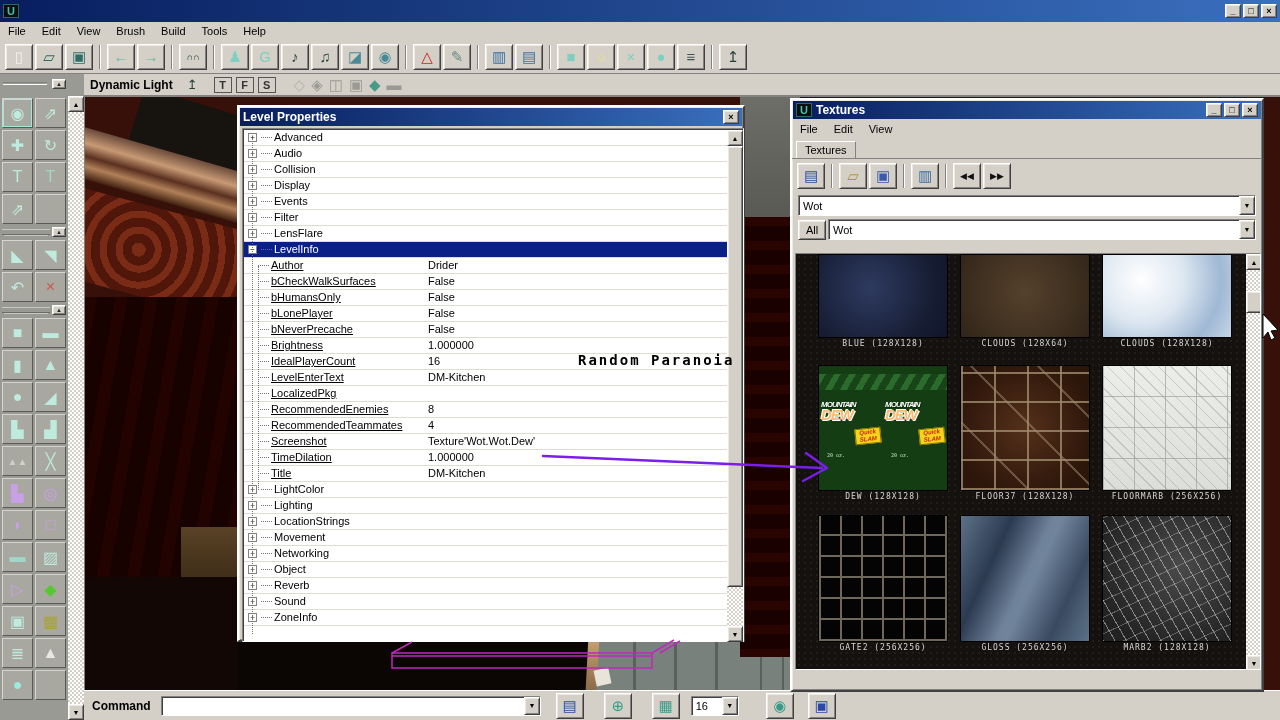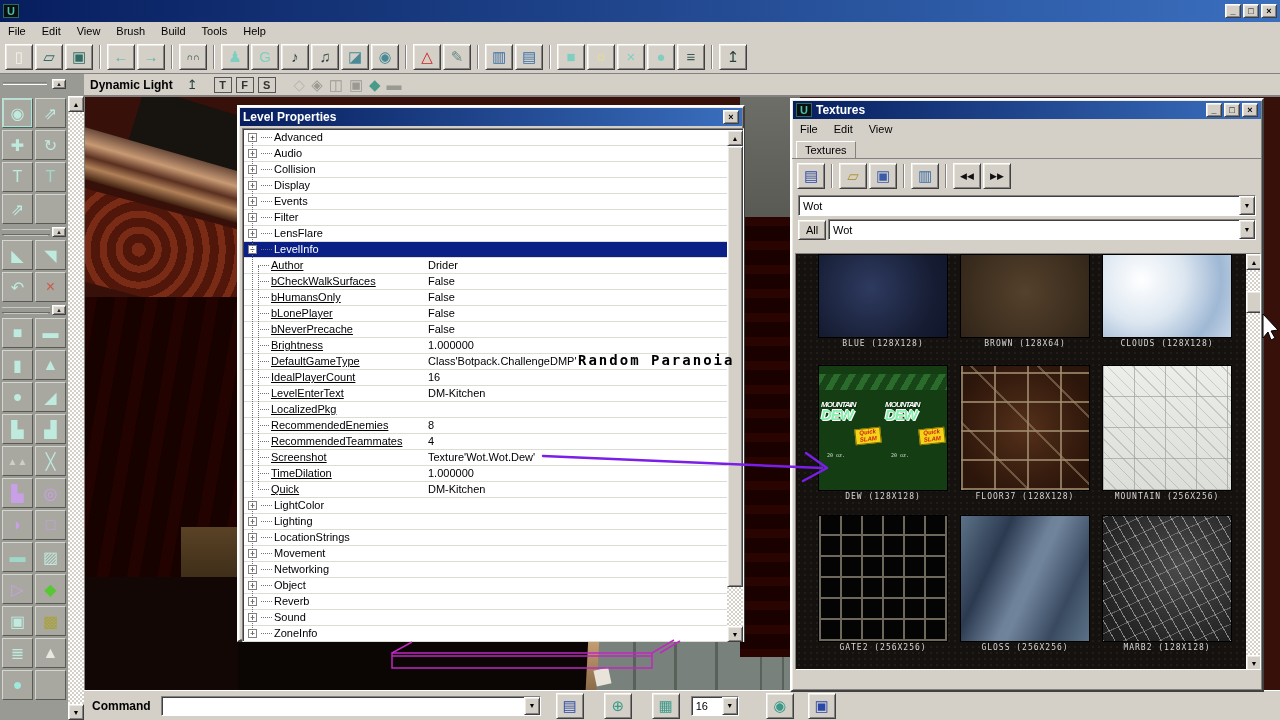--- a/index.html
+++ b/index.html
@@ -69,21 +69,21 @@
   .tlabel { position:absolute; font-family:"DejaVu Sans Mono", monospace; font-size:8px; letter-spacing:1px;
             color:#d8d8d8; text-align:center; width:130px; }
   .tex-blue { background:radial-gradient(circle at 40% 40%, #2e3a60, #161d33 70%, #10152a); }
   .tex-brown { background:radial-gradient(circle at 50% 45%, #55412c, #3a2c1d 75%, #30241a); }
   .tex-clouds { background:radial-gradient(circle at 30% 30%, #ffffff, #dde7f1 40%, #9fb8d4 75%, #c6d6e8); }
   .tex-dew { background:#143d14; overflow:hidden; }
   .dew-stripes { position:absolute; top:8px; left:0; right:0; height:16px;
      background:repeating-linear-gradient(120deg,#2b6b2b 0 6px,#174517 6px 13px); }
   .dew-label { position:absolute; top:34px; width:62px; font-style:italic; font-weight:bold; }
   .dew-brand { color:#fff; font-size:8px; letter-spacing:-1px; text-shadow:1px 1px 0 #0a2a0a; display:block; }
-  .dew-name { color:#86efac; font-size:15px; line-height:12px; letter-spacing:-1px;
+  .dew-name { color:#fdba74; font-size:15px; line-height:12px; letter-spacing:-1px;
               text-shadow:1px 1px 0 #fff,-1px -1px 0 #fff; display:block; }
   .dew-slam { position:absolute; top:62px; width:26px; height:16px; background:#f2d418; color:#d02010;
               font-size:6px; font-weight:bold; font-style:italic; text-align:center; line-height:7px;
               transform:rotate(-6deg); border:1px solid #806a00; }
   .dew-oz { position:absolute; top:86px; color:#cfe0cf; font-size:5px; font-family:"DejaVu Sans Mono",monospace; }
   .tex-floor37 { background-image:
       repeating-linear-gradient(90deg, rgba(160,140,110,.8) 0 2px, transparent 2px 33px),
       repeating-linear-gradient(0deg, rgba(160,140,110,.8) 0 2px, transparent 2px 29px),
       repeating-linear-gradient(45deg, rgba(160,140,110,.5) 0 2px, transparent 2px 47px),
       radial-gradient(circle at 50% 50%, #54301a, #2c150a 80%); }
@@ -467,26 +467,20 @@
         </div>
         <div class="trow">
           <span style="width: 14px; flex: 0 0 auto;"></span>
           <span class="tick"></span>
           <span class="prow-name">Brightness</span>
           <span class="prow-val">1.000000</span>
         </div>
         <div class="trow">
           <span style="width: 14px; flex: 0 0 auto;"></span>
           <span class="tick"></span>
-          <span class="prow-name">DefaultGameType</span>
-          <span class="prow-val">Class'Botpack.ChallengeDMP'</span>
-        </div>
-        <div class="trow">
-          <span style="width: 14px; flex: 0 0 auto;"></span>
-          <span class="tick"></span>
           <span class="prow-name">IdealPlayerCount</span>
           <span class="prow-val">16</span>
         </div>
         <div class="trow">
           <span style="width: 14px; flex: 0 0 auto;"></span>
           <span class="tick"></span>
           <span class="prow-name">LevelEnterText</span>
           <span class="prow-val">DM-Kitchen</span>
         </div>
         <div class="trow">
@@ -515,21 +509,21 @@
         </div>
         <div class="trow">
           <span style="width: 14px; flex: 0 0 auto;"></span>
           <span class="tick"></span>
           <span class="prow-name">TimeDilation</span>
           <span class="prow-val">1.000000</span>
         </div>
         <div class="trow">
           <span style="width: 14px; flex: 0 0 auto;"></span>
           <span class="tick"></span>
-          <span class="prow-name">Quick</span>
+          <span class="prow-name">Title</span>
           <span class="prow-val">DM-Kitchen</span>
         </div>
         <div class="trow">
           <span class="pmbox">+</span>
           <span class="tick"></span>
           <span>LightColor</span>
         </div>
         <div class="trow">
           <span class="pmbox">+</span>
           <span class="tick"></span>
@@ -634,21 +628,21 @@
     <div class="combo" style="flex:1;height:21px;">
       <span>Wot</span>
       <span class="arrow b-out">▼</span>
     </div>
   </div>
   <div class="abs b-in" style="left:3px;top:153px;width:466px;height:417px;padding:0;overflow:hidden;background:#14110e;">
     <div id="tilegrid" class="abs" style="left:0;top:0;width:450px;height:417px;">
         <div class="tile tex-blue" style="left: 22px; top: 0px; width: 130px; height: 84px;"></div>
         <div class="tlabel" style="left: 22px; top: 85px;">BLUE (128X128)</div>
         <div class="tile tex-brown" style="left: 164px; top: 0px; width: 130px; height: 84px;"></div>
-        <div class="tlabel" style="left: 164px; top: 85px;">BROWN (128X64)</div>
+        <div class="tlabel" style="left: 164px; top: 85px;">CLOUDS (128X64)</div>
         <div class="tile tex-clouds" style="left: 306px; top: 0px; width: 130px; height: 84px;"></div>
         <div class="tlabel" style="left: 306px; top: 85px;">CLOUDS (128X128)</div>
         <div class="tile tex-dew" style="left: 22px; top: 111px; width: 130px; height: 126px;">
           <div class="dew-stripes"></div>
           <div class="dew-label" style="left: 2px;">
             <span class="dew-brand">MOUNTAIN</span>
             <span class="dew-name">DEW</span>
           </div>
           <div class="dew-slam" style="left: 36px;">Quick SLAM</div>
           <div class="dew-oz" style="left: 8px;">20 oz.</div>
@@ -656,21 +650,21 @@
             <span class="dew-brand">MOUNTAIN</span>
             <span class="dew-name">DEW</span>
           </div>
           <div class="dew-slam" style="left: 100px;">Quick SLAM</div>
           <div class="dew-oz" style="left: 72px;">20 oz.</div>
         </div>
         <div class="tlabel" style="left: 22px; top: 238px;">DEW (128X128)</div>
         <div class="tile tex-floor37" style="left: 164px; top: 111px; width: 130px; height: 126px;"></div>
         <div class="tlabel" style="left: 164px; top: 238px;">FLOOR37 (128X128)</div>
         <div class="tile tex-floormarb" style="left: 306px; top: 111px; width: 130px; height: 126px;"></div>
-        <div class="tlabel" style="left: 306px; top: 238px;">MOUNTAIN (256X256)</div>
+        <div class="tlabel" style="left: 306px; top: 238px;">FLOORMARB (256X256)</div>
         <div class="tile tex-gate2" style="left: 22px; top: 261px; width: 130px; height: 127px;"></div>
         <div class="tlabel" style="left: 22px; top: 389px;">GATE2 (256X256)</div>
         <div class="tile tex-gloss" style="left: 164px; top: 261px; width: 130px; height: 127px;"></div>
         <div class="tlabel" style="left: 164px; top: 389px;">GLOSS (256X256)</div>
         <div class="tile tex-marb2" style="left: 306px; top: 261px; width: 130px; height: 127px;"></div>
         <div class="tlabel" style="left: 306px; top: 389px;">MARB2 (128X128)</div>
       </div>
     <div class="abs" style="left:450px;top:0;width:16px;height:417px;">
       <div class="sbtn b-out" style="height:16px;">▲</div>
       <div class="track" style="height:21px;"></div>

